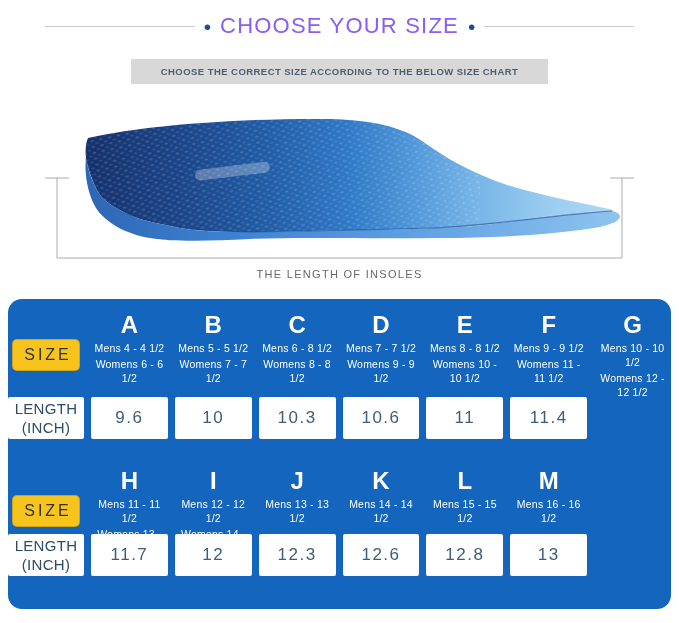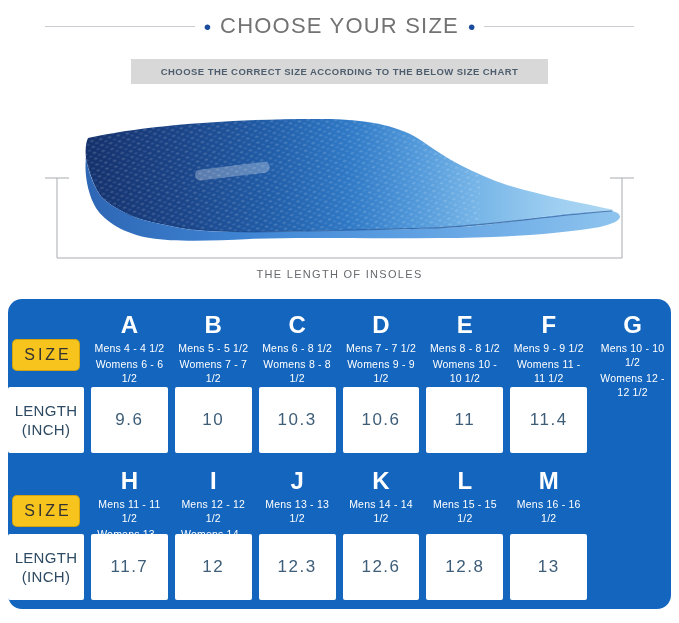--- a/index.html
+++ b/index.html
@@ -5,21 +5,21 @@
   html,body { margin:0; padding:0; }
   body {
     width:679px; height:623px; background:#ffffff; overflow:hidden;
     font-family:"Liberation Sans", sans-serif;
     -webkit-font-smoothing:antialiased;
   }
   
   .title-row { display:flex; align-items:center; padding:13px 45px 0 45px; }
   .rule { flex:1; height:1px; background:#c9cdd1; }
   .dot  { color:#1b4d9c; font-size:21px; line-height:1; margin:0 9px; }
-  .title{ margin:0; font-size:22px; font-weight:400; color:#737373;
+  .title{ margin:0; font-size:22px; font-weight:400; color:#8b5cf6;
           letter-spacing:1.2px; white-space:nowrap; }
   
   .banner-wrap { text-align:center; margin-top:20px; }
   .banner { display:inline-block; background:#d8d8d8; color:#4d5d6d;
             font-size:9.5px; font-weight:700; letter-spacing:0.45px;
             padding:7px 30px; }
   
   .figure { margin-top:26px; }
   .insole-svg { display:block; width:679px; height:150px; }
   .caption { text-align:center; font-size:11px; color:#66696d;
@@ -34,21 +34,21 @@
   .row-len   { height:62px; align-items:center; }
   .row-len2  { height:58px; align-items:start; }
   .badge-cell { display:flex; align-items:center; justify-content:center; }
   .badge { background:#f6c41d; border:1px solid rgba(140,100,0,0.35);
            border-radius:5px; color:#333333; font-size:16px;
            letter-spacing:3px; padding:6px 7px 6px 11px; }
   .size-cell { text-align:center; color:#ffffff; }
   .letter { font-size:24px; line-height:28px; font-weight:600; }
   .mens, .womens { font-size:10.5px; font-weight:400; line-height:14px;
                    margin-top:2px; letter-spacing:0.2px; }
-  .box { background:#ffffff; height:66px; border-radius:2px;
+  .box { background:#ffffff; height:42px; border-radius:2px;
          display:flex; flex-direction:column; align-items:center;
          justify-content:center; box-sizing:border-box; }
   .value { font-size:17px; color:#3e5d78; letter-spacing:1.5px; }
   .label-box { font-size:15px; color:#2e4b63; line-height:19px;
                letter-spacing:0.3px; }
   .ghost { background:transparent; }
 </style>
 </head>
 <body>
 

